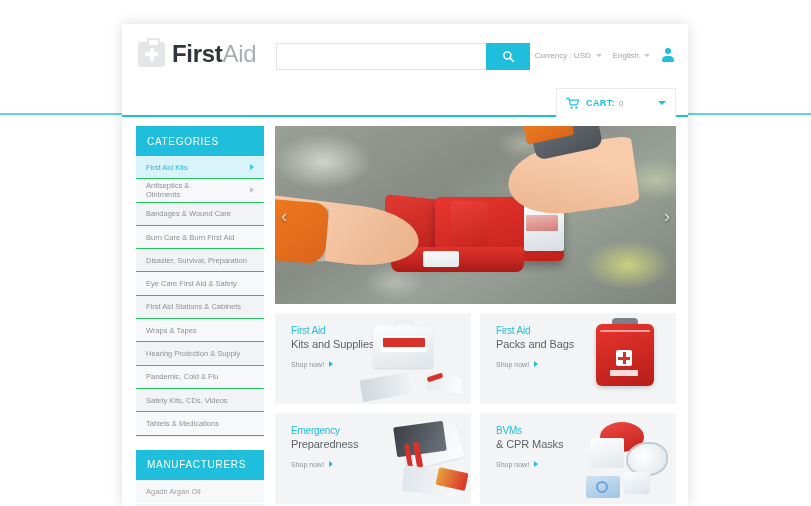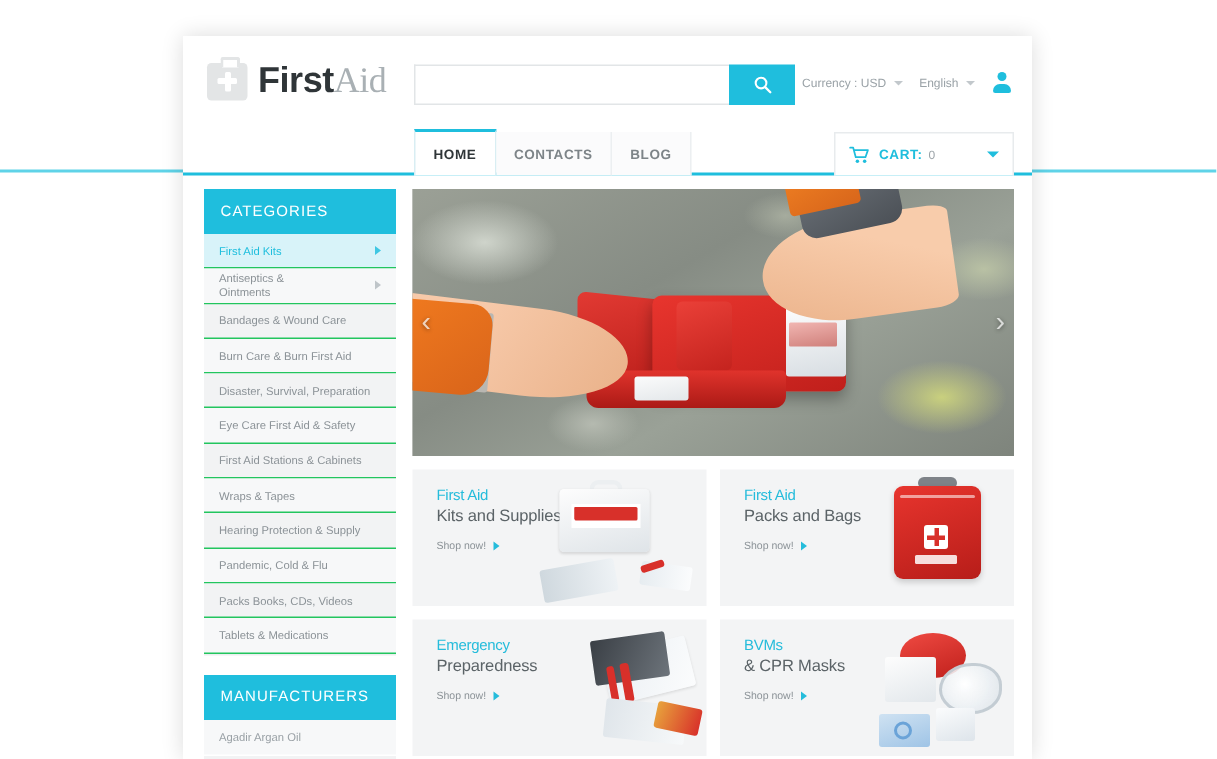--- a/index.html
+++ b/index.html
@@ -35,21 +35,21 @@
   }
   .logo-mark::before {
     content:""; position:absolute; left:9px; top:-4px; width:9px; height:5px;
     border: 2px solid #e3e5e6; border-bottom: none; border-radius: 2px 2px 0 0;
     background: #fff;
   }
   .logo-cross-v { position:absolute; left:11.5px; top:6px; width:4px; height:13px; background:#fff; border-radius:1px;}
   .logo-cross-h { position:absolute; left:7px; top:10.5px; width:13px; height:4px; background:#fff; border-radius:1px;}
   .logo-text { font-size: 24px; letter-spacing: -0.3px; }
   .logo-text .b { font-weight: 700; color: #2f3538; }
-  .logo-text .l { font-weight: 400; color: #a9b0b4; font-family: Liberation Serif, serif; }
+  .logo-text .l { font-weight: 400; color: #a9b0b4; }
 
   .search-wrap { position: absolute; left: 154px; top: 19px; display: flex; }
   .search-input {
     width: 210px; height: 27px; border: 1px solid #e2e5e7; border-right: none;
     background: #fff; font-size: 11px; color: #6b7276; padding: 0 8px;
     font-family: "Liberation Sans", sans-serif; outline: none;
   }
   .search-btn {
     width: 44px; height: 27px; background: #1fbedd; border: none; cursor: pointer;
     display: flex; align-items: center; justify-content: center;
@@ -284,25 +284,20 @@
         </div>
         <div class="mini-select">
           <span>English</span>
           <span class="caret"></span>
         </div>
         <div class="user-ico"></div>
       </div>
     </div>
 
     <div class="navrow">
-      <div class="tabs">
-        <div class="tab active">HOME</div>
-        <div class="tab">CONTACTS</div>
-        <div class="tab">BLOG</div>
-      </div>
       <div class="cartbox">
         <svg width="14" height="13" viewBox="0 0 18 16">
           <path d="M1 1.5h2.6l2.2 8.2h8.3l2.1-6.1H5" fill="none" stroke="#1fbedd" stroke-width="1.5" stroke-linecap="round" stroke-linejoin="round"></path>
           <circle cx="7.2" cy="13.2" r="1.5" fill="#1fbedd"></circle>
           <circle cx="13.4" cy="13.2" r="1.5" fill="#1fbedd"></circle>
         </svg>
         <span class="cart-label">CART:</span>
         <span class="cart-count">0</span>
         <span class="cart-caret"></span>
       </div>
@@ -340,21 +335,21 @@
           <div class="cat-item">
             <span>Wraps &amp; Tapes</span>
           </div>
           <div class="cat-item alt">
             <span>Hearing Protection &amp; Supply</span>
           </div>
           <div class="cat-item">
             <span>Pandemic, Cold &amp; Flu</span>
           </div>
           <div class="cat-item alt">
-            <span>Packs Books, CDs, Videos</span>
+            <span>Safety Kits, CDs, Videos</span>
           </div>
           <div class="cat-item">
             <span>Tablets &amp; Medications</span>
           </div>
         </div>
 
         <div class="panel-title mt">MANUFACTURERS</div>
         <div>
           <div class="man-item">Agadir Argan Oil</div>
           <div class="man-item alt">Agent Provocateur</div>

